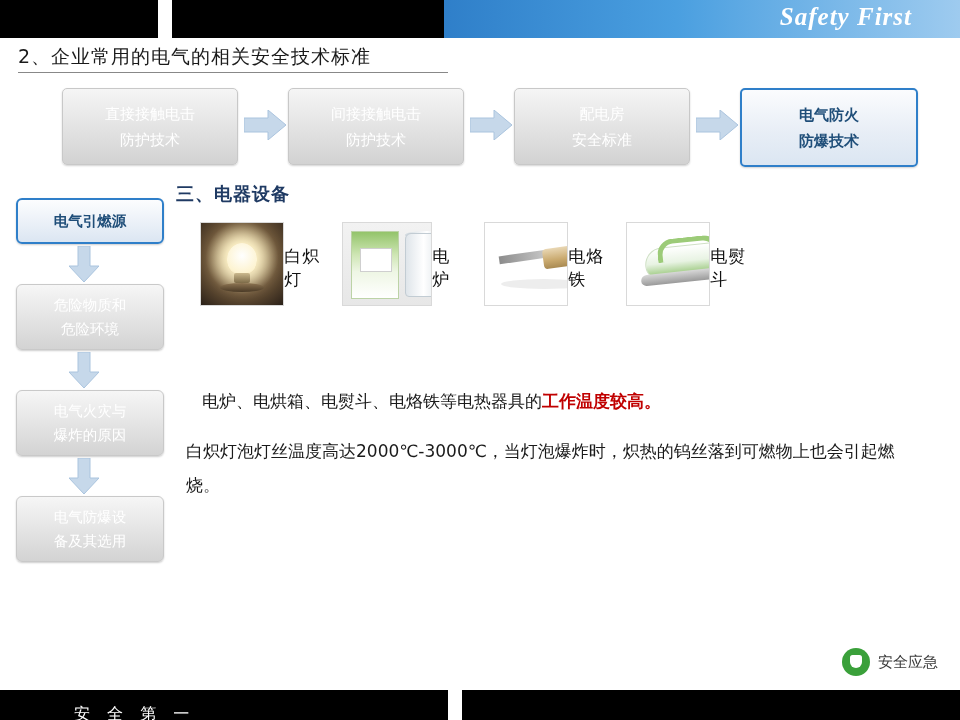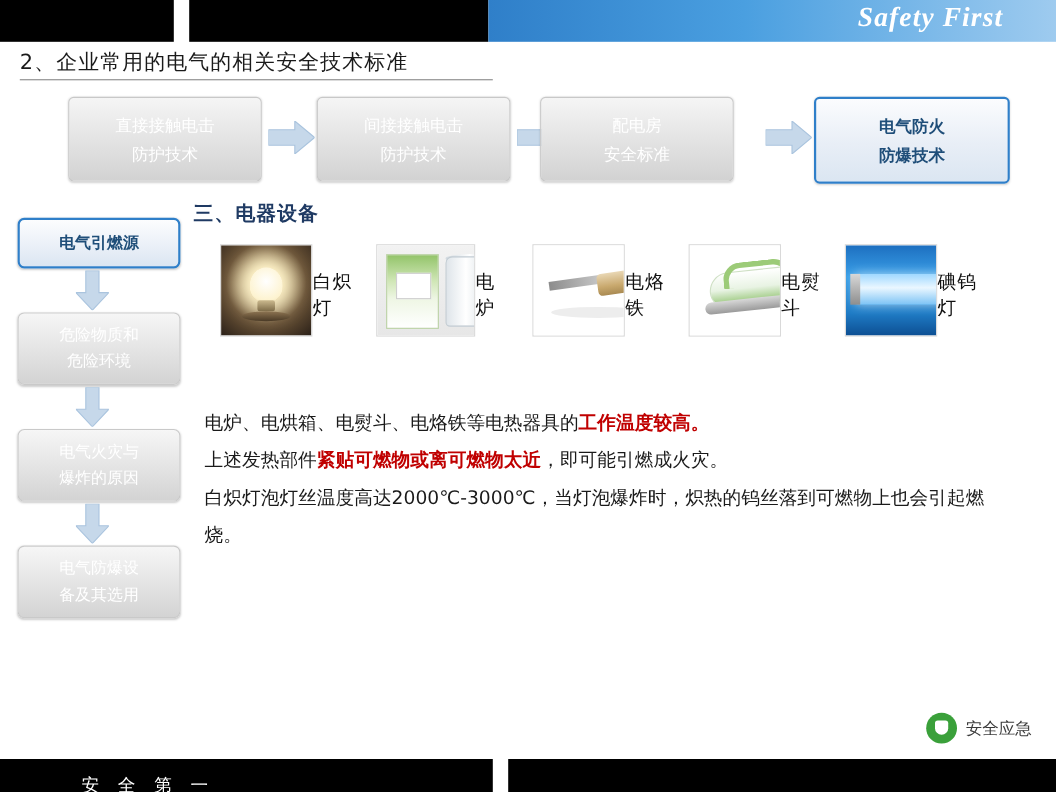--- a/index.html
+++ b/index.html
@@ -416,21 +416,21 @@
     <span>间接接触电击</span>
     <span>防护技术</span>
   </div>
 
   <div class="tf-arrow" style="left:408px;">
     <svg width="42" height="30" viewBox="0 0 42 30">
       <polygon points="0,8 24,8 24,0 42,15 24,30 24,22 0,22" fill="#c6d8ea" stroke="#aac4de" stroke-width="1"></polygon>
     </svg>
   </div>
 
-  <div class="tf-box" style="left:429px;">
+  <div class="tf-box" style="left:452px;">
     <span>配电房</span>
     <span>安全标准</span>
   </div>
 
   <div class="tf-arrow" style="left:634px;">
     <svg width="42" height="30" viewBox="0 0 42 30">
       <polygon points="0,8 24,8 24,0 42,15 24,30 24,22 0,22" fill="#c6d8ea" stroke="#aac4de" stroke-width="1"></polygon>
     </svg>
   </div>
 
@@ -520,37 +520,25 @@
   <div class="gal-item">
     <div class="gal-thumb">
       <div class="iron-bg"></div>
       <div class="iron-body"></div>
       <div class="iron-handle"></div>
       <div class="iron-plate"></div>
     </div>
     <div class="gal-label">电熨斗</div>
   </div>
 
-  <div class="gal-item">
-    <div class="gal-thumb">
-      <div class="tung-bg"></div>
-      <div class="tung-tube"></div>
-      <div class="tung-cap" style="left:4px;"></div>
-      <div class="tung-cap" style="left:105px;"></div>
-    </div>
-    <div class="gal-label">碘钨灯</div>
-  </div>
 </div>
 
 <div class="bodytext">
-  <p style="margin:0">
+  <p style="margin:16px">
     <span>电炉、电烘箱、电熨斗、电烙铁等电热器具的</span><span class="hl-red">工作温度较高。</span>
-  </p>
-  <p style="margin:0">
-    <span>上述发热部件</span><span class="hl-red">紧贴可燃物或离可燃物太近</span><span>，即可能引燃成火灾。</span>
   </p>
   <p style="margin:0">白炽灯泡灯丝温度高达2000℃-3000℃，当灯泡爆炸时，炽热的钨丝落到可燃物上也会引起燃烧。</p>
 </div>
 
 <div class="watermark">
   <div class="wm-logo"></div>
   <div class="wm-text">安全应急</div>
 </div>
 
 <div class="footer">

